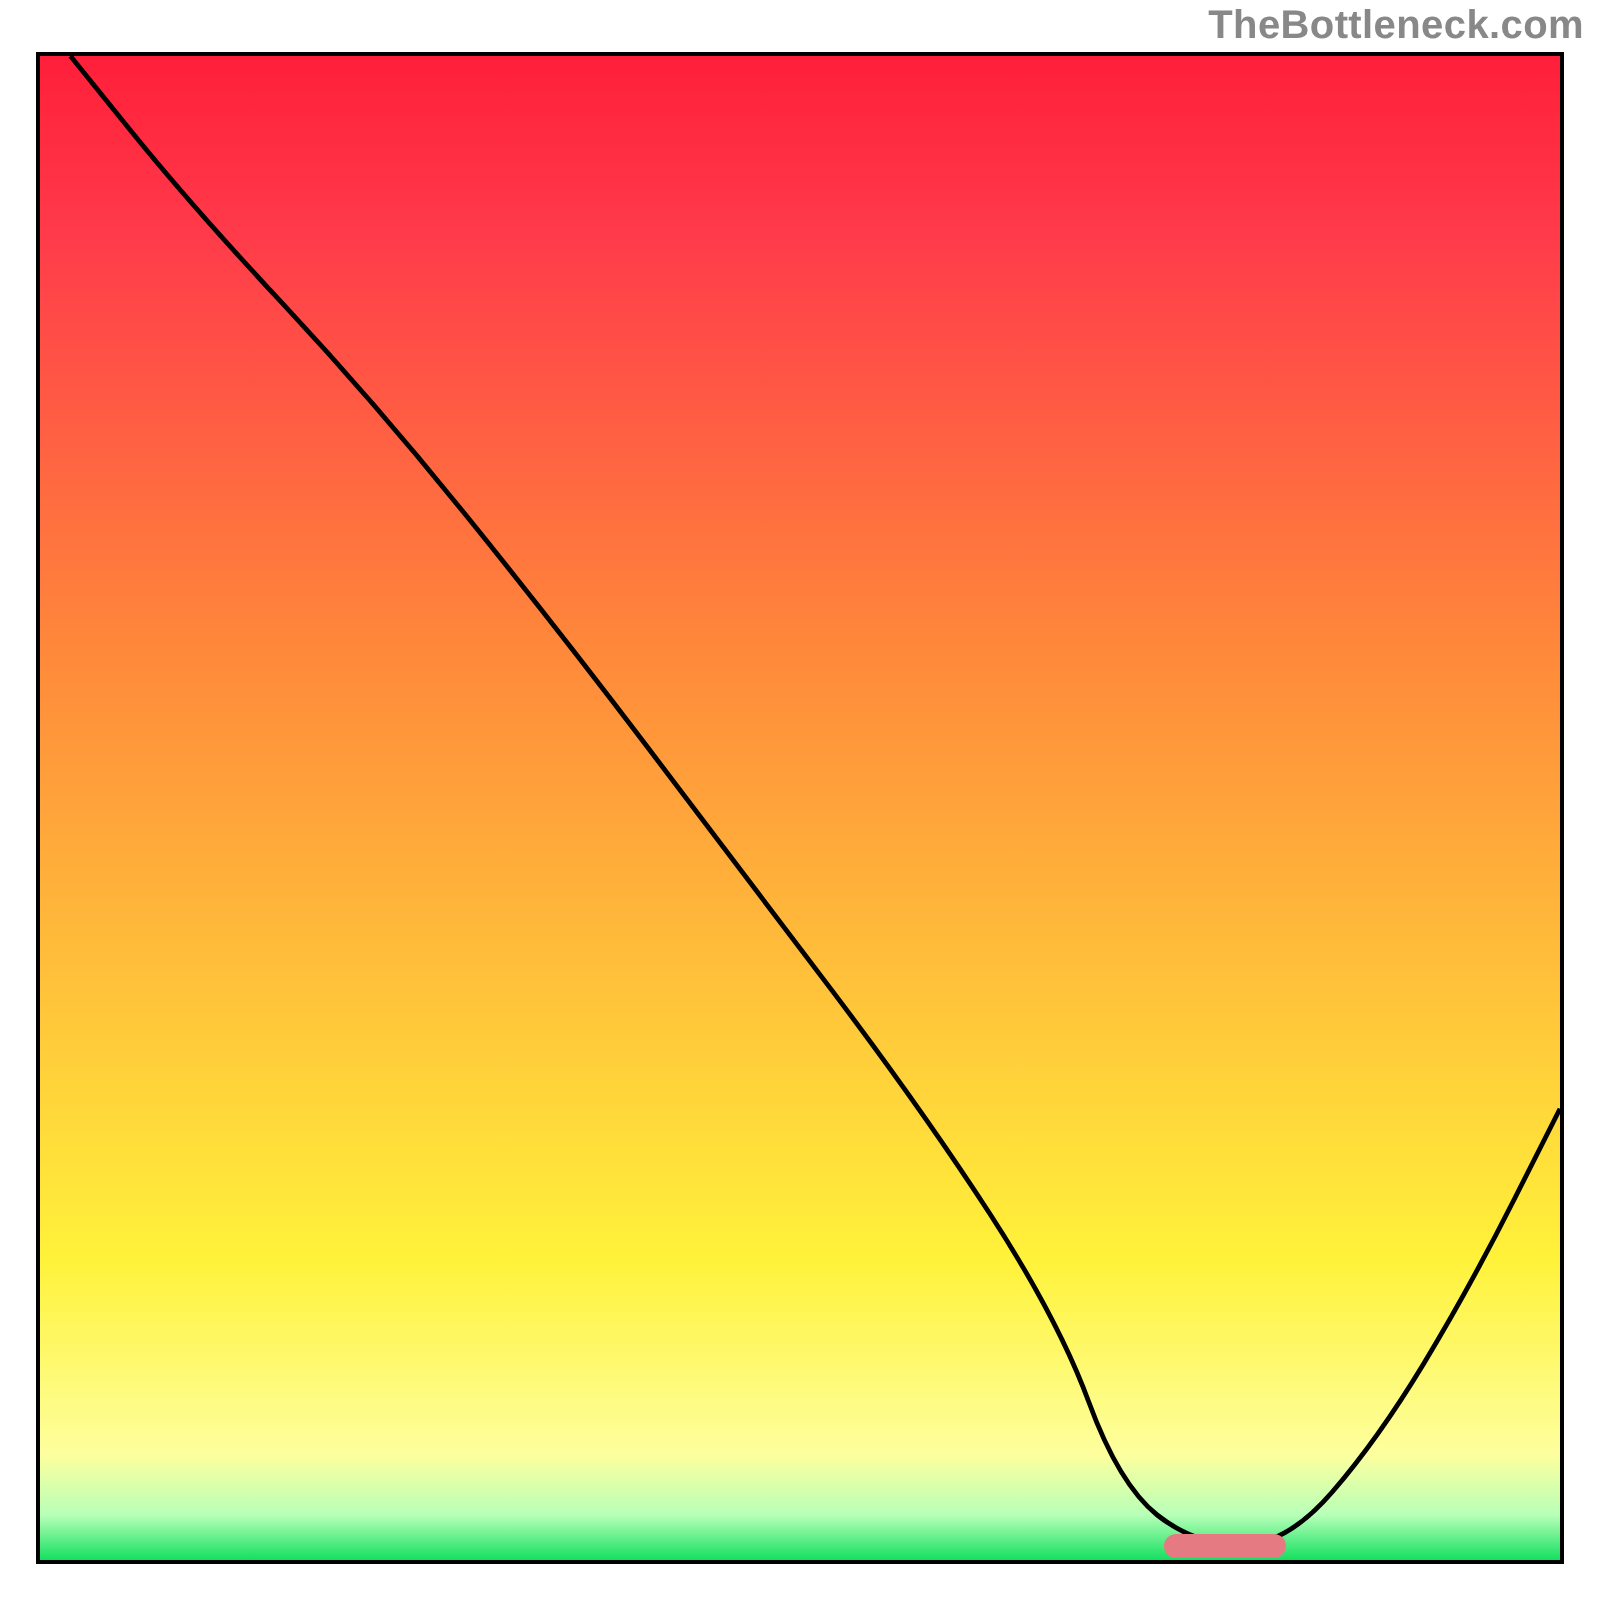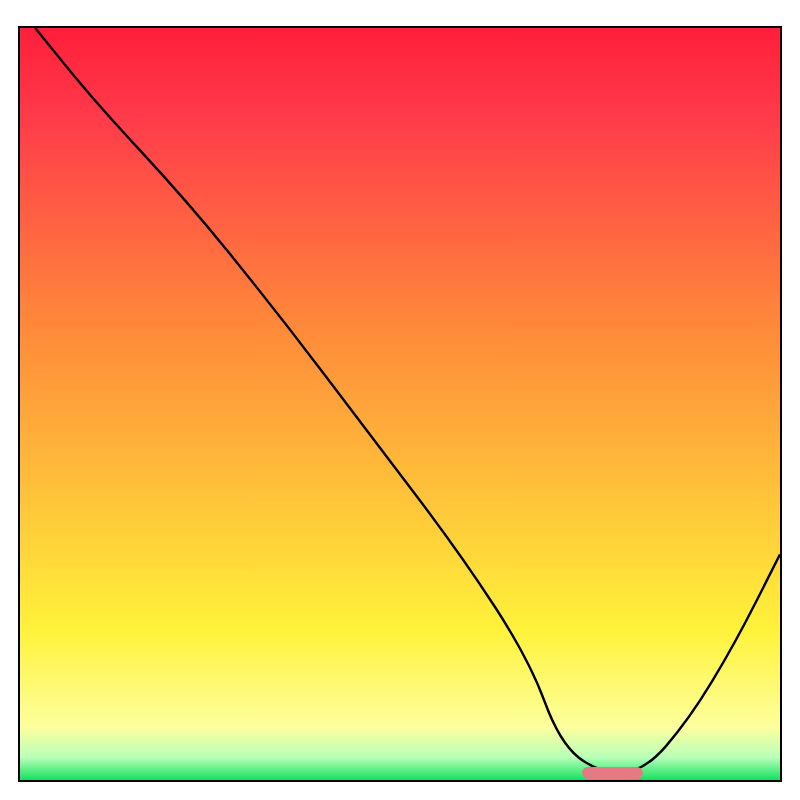--- a/index.html
+++ b/index.html
@@ -72,20 +72,21 @@
     position: absolute;
     height: 12px;
     border-radius: 6px;
     background: var(--marker);
   }
 </style>
 </head>
 <body>
 
 <div class="container">
+  <div class="watermark">TheBottleneck.com</div>
 
   <div class="plot">
     <div class="gradient" style="--c0:#ff1f3a;--c1:#ff3b4a;--c2:#ff8a3a;--c3:#ffd23a;--c4:#fff23a;--c5:#fdff9e;--c6:#b8ffb8;--c7:#14e060;"></div>
 
     <svg class="curve" viewBox="0 0 760 752" preserveAspectRatio="none">
       <path d="M 15.2 0.0 Q 15.2 0.0 45.6 37.6 Q 76.0 75.2 121.6 124.1 Q 167.2 173.0 212.8 229.4 Q 258.4 285.8 304.0 345.9 Q 349.6 406.1 395.2 466.2 Q 440.8 526.4 475.0 579.0 Q 509.2 631.7 524.4 673.0 Q 539.6 714.4 558.6 729.5 Q 577.6 744.5 600.4 744.5 Q 623.2 744.5 646.0 718.1 Q 668.8 691.8 691.6 654.2 Q 714.4 616.6 737.2 571.5 T 760.0 526.4"></path>
     </svg>
 
     <div class="marker" style="left:562.4px;width:60.8px;top:738.5px;--marker:#e67a82;"></div>
   </div>

